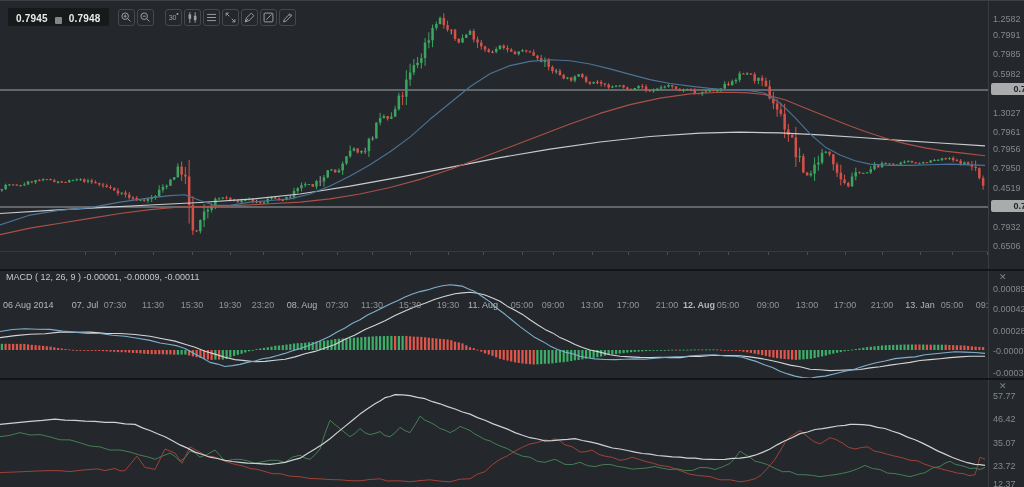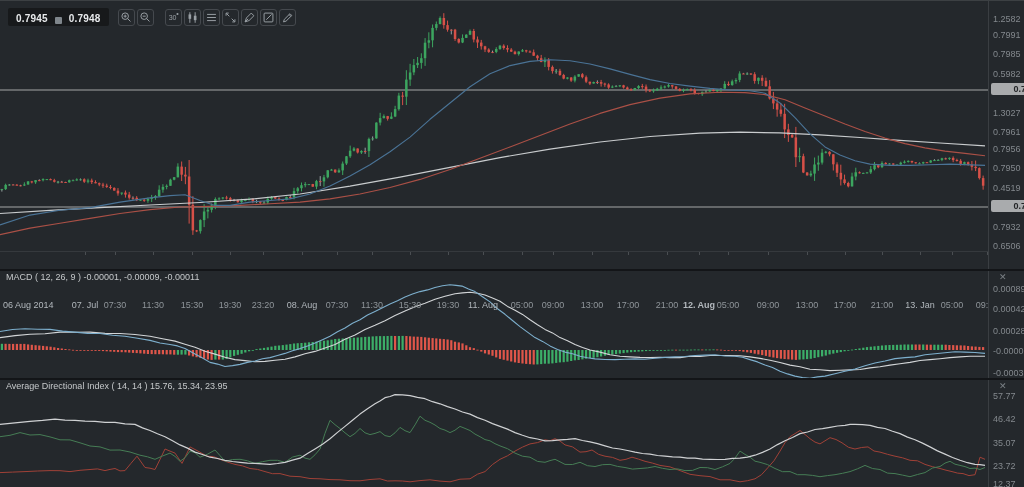--- a/index.html
+++ b/index.html
@@ -1009,14 +1009,13 @@
       <span class="tl" style="left: 952px;">05:00</span>
       <span class="tick" style="left: 952px;"></span>
       <span class="tl" style="left: 987px;">09:00</span>
       <span class="tick" style="left: 987px;"></span>
     </div>
 
   <div class="divider" style="top:268px"></div>
   <div class="divider" style="top:377px"></div>
 
   <div class="pane-label" style="top:271px">MACD ( 12, 26, 9 ) -0.00001, -0.00009, -0.00011</div>
-  <div class="pane-label" style="top:380px">Average Directional Index ( 14, 14 ) 15.76, 15.34, 23.95</div>
 </div>
 
 </body></html>

